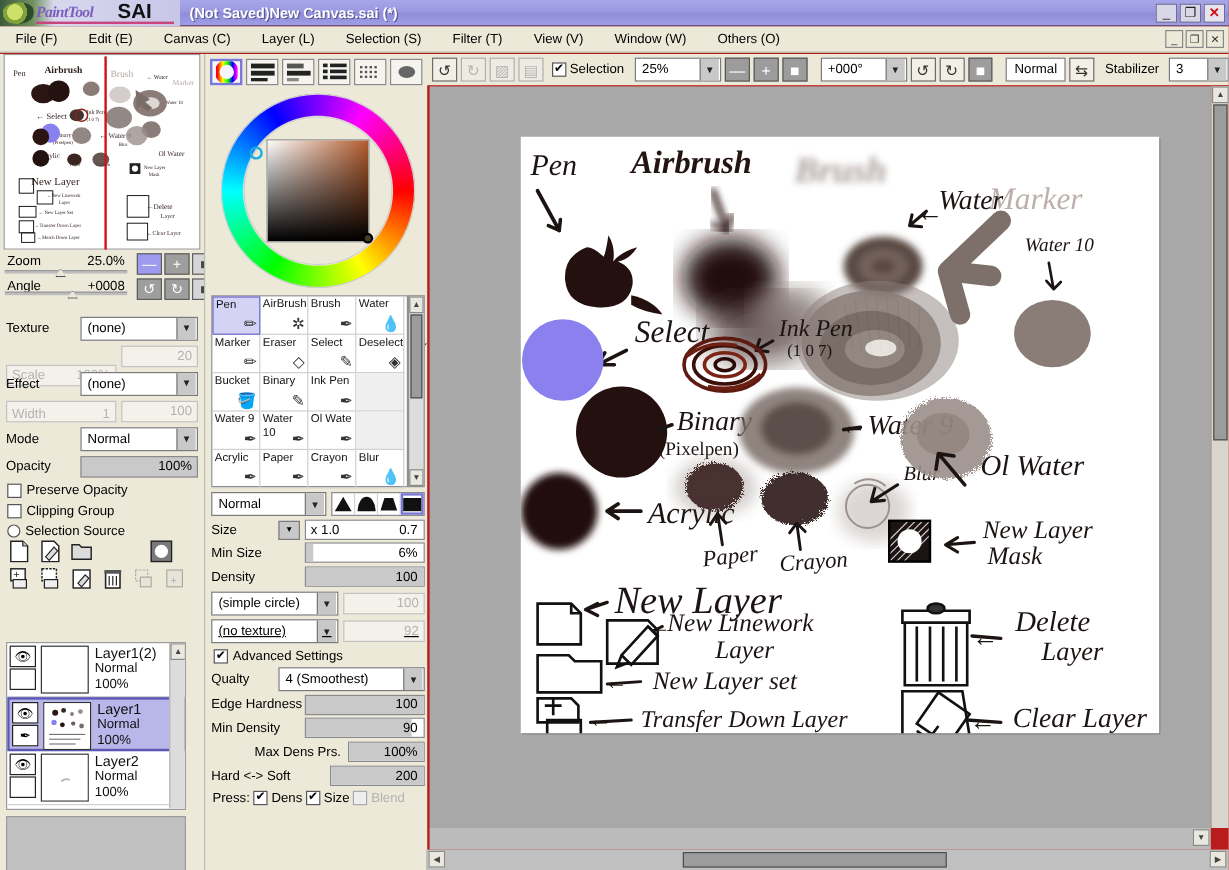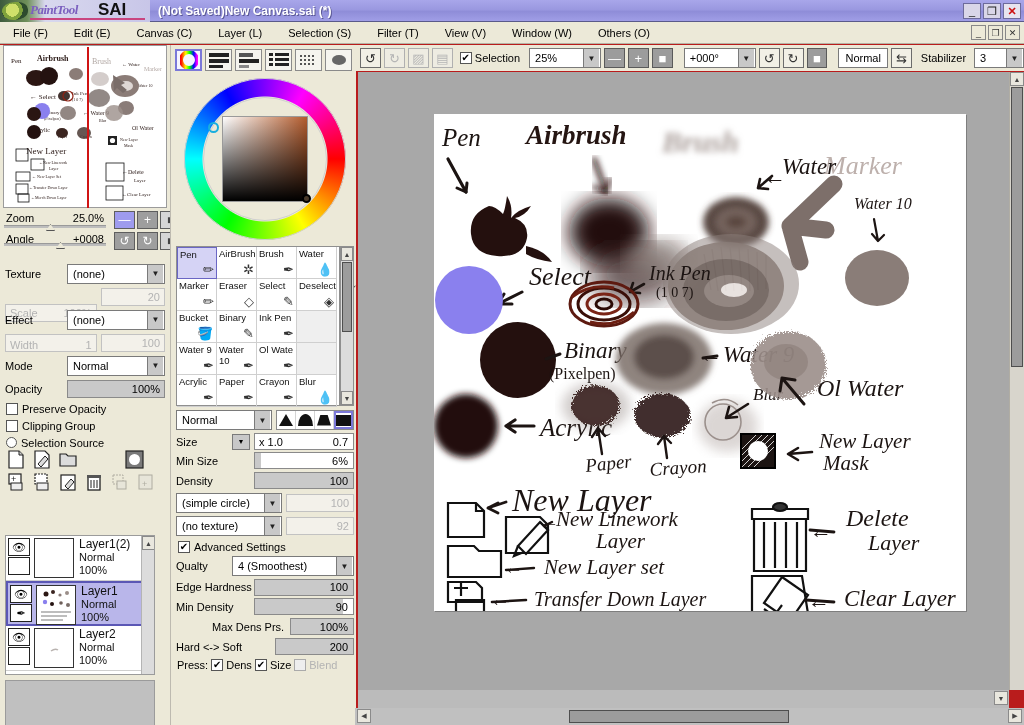--- a/index.html
+++ b/index.html
@@ -838,21 +838,21 @@
     </div>
 
     <div style="display:flex;align-items:center;gap:4px;padding:3px 0 0 0;">
       <div class="combo" style="flex:1.7;">
         <span>(simple circle)</span>
         <span class="arrow">▼</span>
       </div>
       <div class="inputbox dis" style="flex:1;">100</div>
     </div>
 
-    <div style="display:flex;align-items:center;gap:4px;padding:3px 0 0 0;">
+    <div style="display:flex;align-items:center;gap:4px;padding:3px 0 0 0;text-decoration:underline;">
       <div class="combo" style="flex:1.7;">
         <span>(no texture)</span>
         <span class="arrow">▼</span>
       </div>
       <div class="inputbox dis" style="flex:1;">92</div>
     </div>
 
     <div class="checkrow" style="padding:4px 0 0 2px;">
       <span class="cbx">✔</span>
       <span>Advanced Settings</span>

